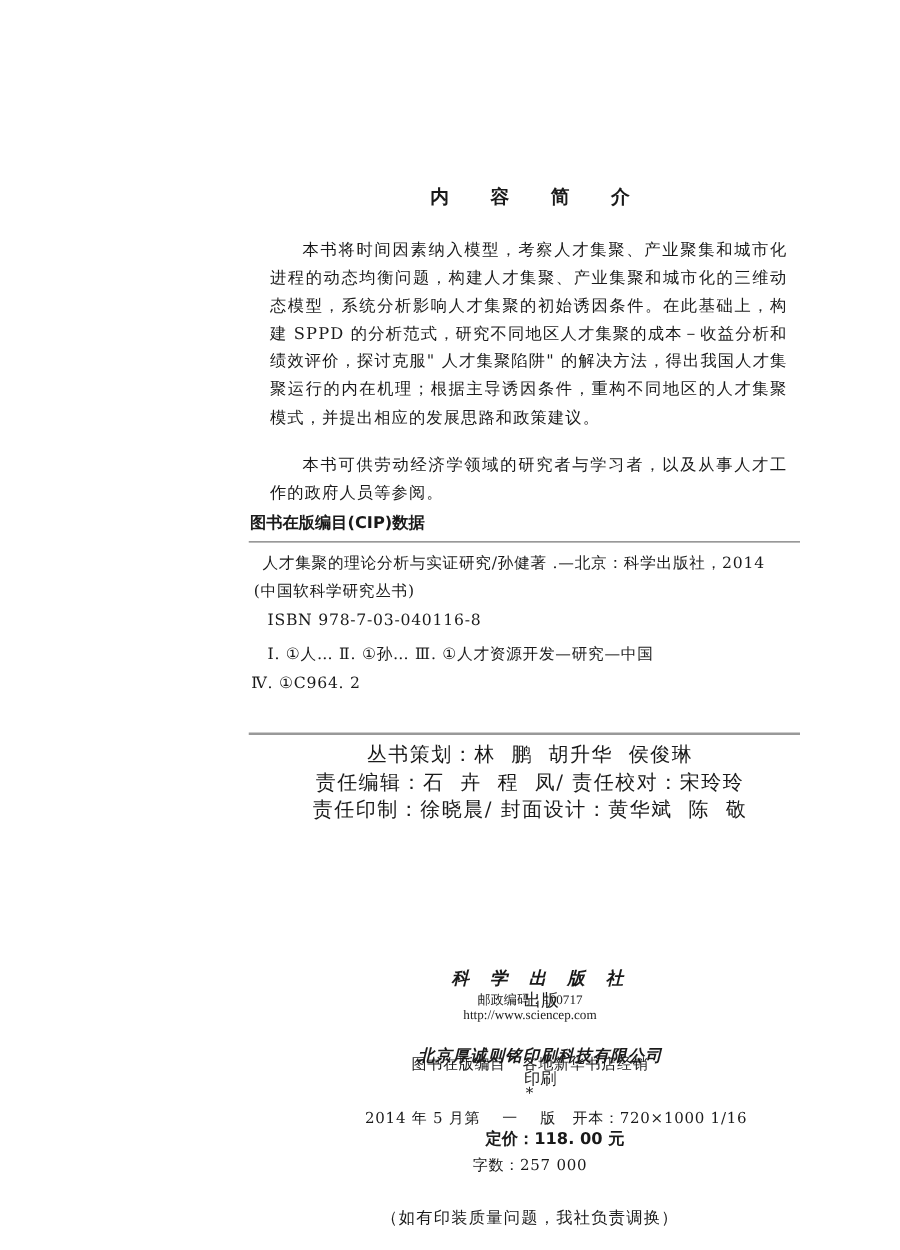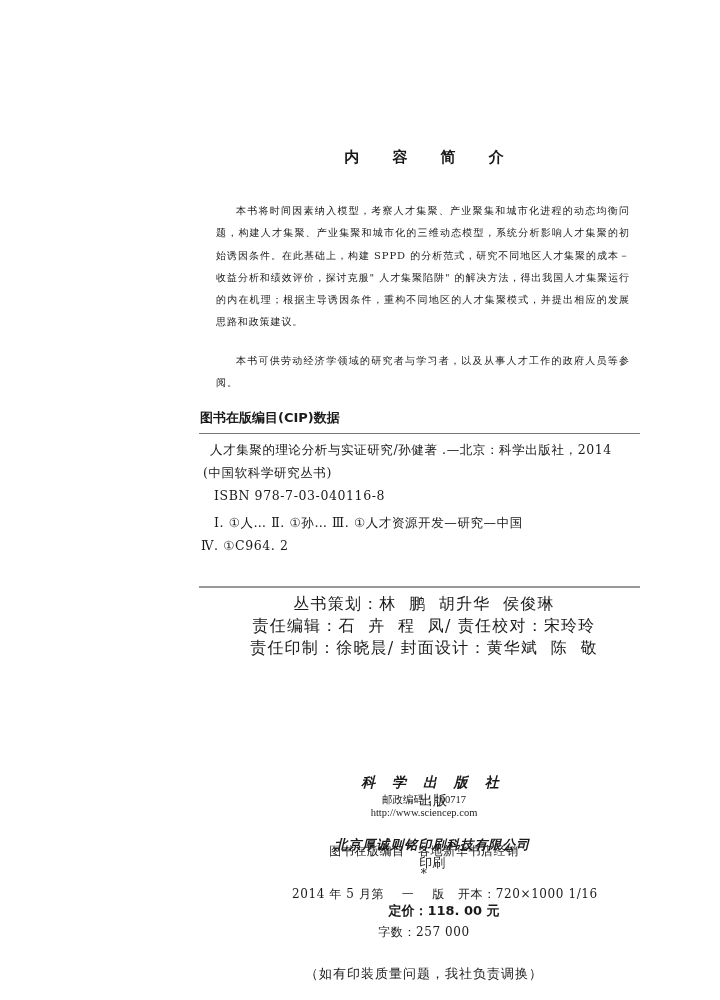--- a/index.html
+++ b/index.html
@@ -12,22 +12,22 @@
     }
     .page { position: relative; width: 720px; height: 1000px; }
 
     .summary-title {
       position: absolute; top: 84px; left: 0; width: 720px;
       text-align: center; font-size: 15px; font-weight: bold;
       letter-spacing: 14px; padding-left: 14px;
       font-family: "DejaVu Sans", "Liberation Sans", sans-serif;
     }
     .summary-body {
-      position: absolute; top: 120px; left: 136px; width: 446px;
-      font-size: 10px; line-height: 22.3px; text-align: justify;
+      position: absolute; top: 110px; left: 136px; width: 446px;
+      font-size: 13px; line-height: 22.3px; text-align: justify;
       letter-spacing: 0.9px;
     }
     .summary-body p { text-indent: 2em; }
 
     .cip-heading {
       position: absolute; top: 345px; left: 136px;
       font-size: 13px; font-weight: bold;
       font-family: "DejaVu Sans", "Liberation Sans", sans-serif;
     }
     .rule { position: absolute; left: 135px; width: 441px; height: 1px; background: #777; }

